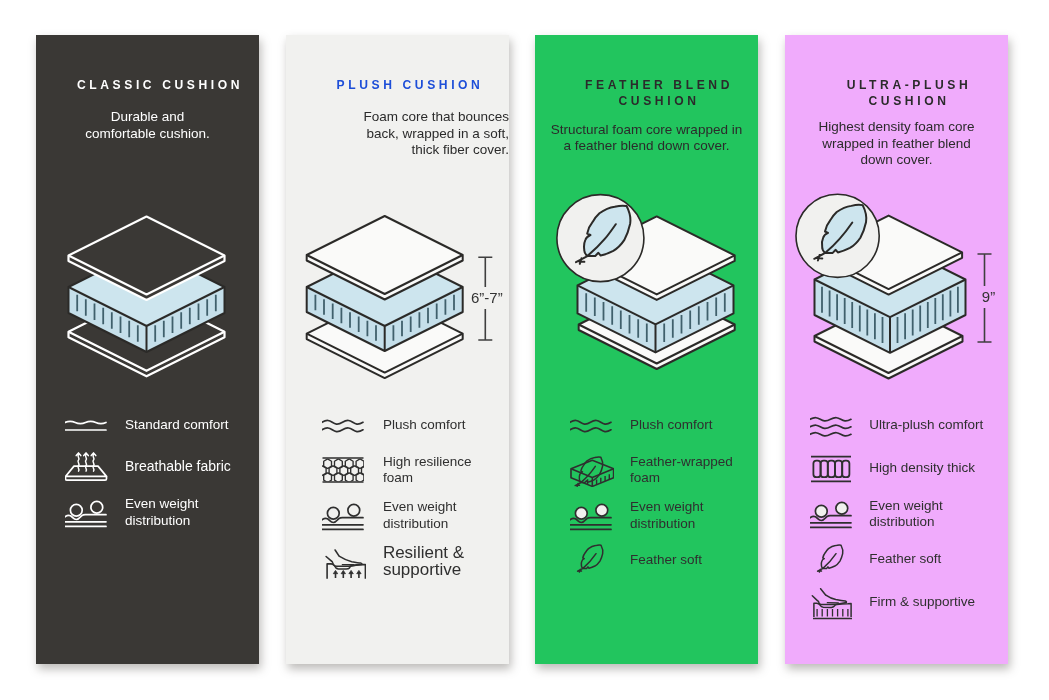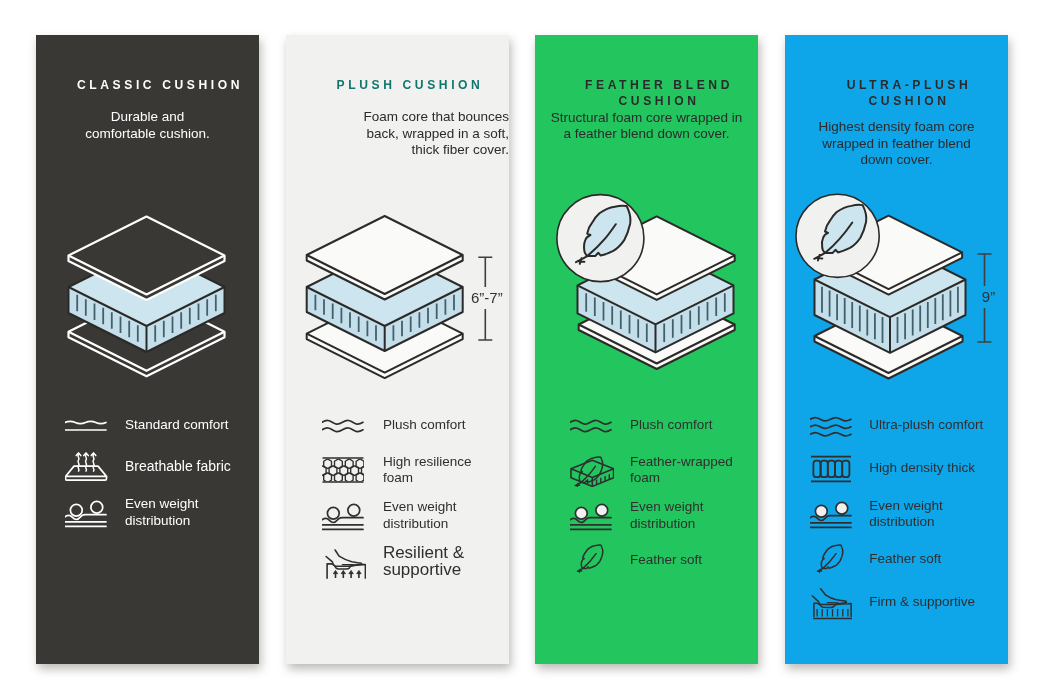--- a/index.html
+++ b/index.html
@@ -45,21 +45,21 @@
       <g transform="translate(0,0.3)">
         <path d="M0,20.5 Q3,18.3 5.5,19.5 C8,21 8.5,23.2 11.3,23.2 C14,23.2 15,21 16.5,19.6 Q18.5,18.2 21,18.4 L41,18.4" fill="none" stroke="#ffffff" stroke-width="1.7" stroke-linecap="round"></path>
         <path d="M0,25.5 L41,25.5 M0,30.1 L41,30.1" fill="none" stroke="#ffffff" stroke-width="1.7" stroke-linecap="round"></path>
         <circle cx="11.3" cy="14.0" r="5.9" fill="#3a3835" stroke="#ffffff" stroke-width="1.7"></circle>
         <circle cx="31.8" cy="11.0" r="5.9" fill="#3a3835" stroke="#ffffff" stroke-width="1.7"></circle>
       </g>
     </svg>
     <div style="position:absolute;left:89px;top:461.0px;width:110px;font-size:13.5px;line-height:16.5px;color:#ffffff;">Even weight<br>distribution</div>
   </div>
 <div class="card" style="left:286px;background:#f1f1ef;color:#2b2b2b;">
-    <div class="title" style="top:42px;color:#0f766e;">PLUSH CUSHION</div>
+    <div class="title" style="top:42px;color:#1d4ed8;">PLUSH CUSHION</div>
     <div class="desc" style="top:74.4px;text-align:right;">Foam core that bounces<br>back, wrapped in a soft,<br>thick fiber cover.</div>
     <svg style="position:absolute;left:0;top:0" width="223" height="629" viewBox="0 0 223 629">
       <path d="M98.7,259.6 L176.7,298.6 L176.7,304.1 L98.7,343.1 L20.7,304.1 L20.7,298.6 Z" fill="#fafaf9" stroke="#2b2a28" stroke-width="2.0" stroke-linejoin="round"></path>
       <path d="M20.7,298.6 L98.7,337.6 L176.7,298.6" fill="none" stroke="#2b2a28" stroke-width="2.0" stroke-linejoin="round"></path>
       <path d="M98.7,213.0 L176.7,252.0 L98.7,291.0 L20.7,252.0 Z" fill="#cde5ee" stroke="none"></path>
       <path d="M20.7,252.0 L98.7,291.0 L98.7,316.0 L20.7,277.0 Z" fill="#c5dfea" stroke="none"></path>
       <path d="M98.7,291.0 L176.7,252.0 L176.7,277.0 L98.7,316.0 Z" fill="#c5dfea" stroke="none"></path>
       <path d="M29.4,259.8 L29.4,275.3 M38.0,264.2 L38.0,279.7 M46.7,268.5 L46.7,284.0 M55.4,272.8 L55.4,288.3 M64.0,277.2 L64.0,292.7 M72.7,281.5 L72.7,297.0 M81.4,285.8 L81.4,301.3 M90.0,290.2 L90.0,305.7 M107.4,290.2 L107.4,305.7 M116.0,285.8 L116.0,301.3 M124.7,281.5 L124.7,297.0 M133.4,277.2 L133.4,292.7 M142.0,272.8 L142.0,288.3 M150.7,268.5 L150.7,284.0 M159.4,264.2 L159.4,279.7 M168.0,259.8 L168.0,275.3" fill="none" stroke="#40606c" stroke-width="1.8"></path>
       <path d="M98.7,213.0 L176.7,252.0 L176.7,277.0 L98.7,316.0 L20.7,277.0 L20.7,252.0 Z" fill="none" stroke="#2b2a28" stroke-width="2.0" stroke-linejoin="round"></path>
       <path d="M20.7,252.0 L98.7,291.0 L176.7,252.0 M98.7,291.0 L98.7,316.0" fill="none" stroke="#2b2a28" stroke-width="2.0" stroke-linejoin="round"></path>
@@ -113,21 +113,21 @@
           <path d="M28.1,29.0 L30.3,25.7 L32.5,29.0 Z" fill="#2f2f2f" stroke="#2f2f2f" stroke-width="0.8"></path>
           <path d="M38.1,33.3 L38.1,28.3" fill="none" stroke="#2f2f2f" stroke-width="1.6"></path>
           <path d="M35.9,29.0 L38.1,25.7 L40.300000000000004,29.0 Z" fill="#2f2f2f" stroke="#2f2f2f" stroke-width="0.8"></path>
         </g>
       </g>
     </svg>
     <div style="position:absolute;left:96.9px;top:510.0px;width:110px;font-size:17px;line-height:16.5px;color:#2f2f2f;">Resilient &amp;<br>supportive</div>
   </div>
 <div class="card" style="left:535px;background:#22c55e;color:#2b2b2b;">
     <div class="title" style="top:42px;color:#2b2b2b;">FEATHER BLEND<br>CUSHION</div>
-    <div class="desc" style="top:75px;">Structural foam core wrapped in<br>a feather blend down cover.</div>
+    <div class="desc" style="top:87px;">Structural foam core wrapped in<br>a feather blend down cover.</div>
     <svg style="position:absolute;left:0;top:0" width="223" height="629" viewBox="0 0 223 629">
       <path d="M121.7,250.5 L199.7,289.5 L199.7,295.0 L121.7,334.0 L43.7,295.0 L43.7,289.5 Z" fill="#fafaf9" stroke="#2b2a28" stroke-width="2.0" stroke-linejoin="round"></path>
       <path d="M43.7,289.5 L121.7,328.5 L199.7,289.5" fill="none" stroke="#2b2a28" stroke-width="2.0" stroke-linejoin="round"></path>
       <path d="M120.5,211.4 L198.5,250.4 L120.5,289.4 L42.5,250.4 Z" fill="#cde5ee" stroke="none"></path>
       <path d="M42.5,250.4 L120.5,289.4 L120.5,317.4 L42.5,278.4 Z" fill="#c5dfea" stroke="none"></path>
       <path d="M120.5,289.4 L198.5,250.4 L198.5,278.4 L120.5,317.4 Z" fill="#c5dfea" stroke="none"></path>
       <path d="M51.2,258.2 L51.2,276.7 M59.8,262.6 L59.8,281.1 M68.5,266.9 L68.5,285.4 M77.2,271.2 L77.2,289.7 M85.8,275.6 L85.8,294.1 M94.5,279.9 L94.5,298.4 M103.2,284.2 L103.2,302.7 M111.8,288.6 L111.8,307.1 M129.2,288.6 L129.2,307.1 M137.8,284.2 L137.8,302.7 M146.5,279.9 L146.5,298.4 M155.2,275.6 L155.2,294.1 M163.8,271.2 L163.8,289.7 M172.5,266.9 L172.5,285.4 M181.2,262.6 L181.2,281.1 M189.8,258.2 L189.8,276.7" fill="none" stroke="#40606c" stroke-width="1.8"></path>
       <path d="M120.5,211.4 L198.5,250.4 L198.5,278.4 L120.5,317.4 L42.5,278.4 L42.5,250.4 Z" fill="none" stroke="#2b2a28" stroke-width="2.0" stroke-linejoin="round"></path>
       <path d="M42.5,250.4 L120.5,289.4 L198.5,250.4 M120.5,289.4 L120.5,317.4" fill="none" stroke="#2b2a28" stroke-width="2.0" stroke-linejoin="round"></path>
       <path d="M121.7,181.4 L199.7,220.4 L199.7,225.9 L121.7,264.9 L43.7,225.9 L43.7,220.4 Z" fill="#fafaf9" stroke="#2b2a28" stroke-width="2.0" stroke-linejoin="round"></path>
@@ -173,21 +173,21 @@
       <g transform="translate(0,1.5)">
         <g transform="translate(7.5,0.5) rotate(0.0) scale(0.44)">
           <path d="M53.5,0.6 C56.8,7 58.3,13 57.2,19.5 Q55,29.5 51,36.5 Q46,44 39.5,47.8 Q33,51.2 26.2,52.7 L23.8,49.8 L20.5,53.2 L12.2,53.3 Q8.6,50 8.9,46.5 Q8.1,40.5 10.0,36.4 Q11.0,33 15.4,31.1 L12.0,29.6 Q13.5,22.5 17.9,17.1 Q20.8,12 24.9,8.2 Q33,2.5 41,1.4 Q48.5,-0.6 53.5,0.6 Z" fill="none" stroke="#2f2f2f" stroke-width="3.41" stroke-linejoin="round"></path>
           <path d="M42.1,19.7 C35,30 28,40 13,52.5" fill="none" stroke="#2f2f2f" stroke-width="3.41" stroke-linecap="round"></path>
           <path d="M12.2,53.3 L0.2,59.7 M6.0,55.5 L4.2,61.5 M2.6,58.6 L9.0,59.3" fill="none" stroke="#2f2f2f" stroke-width="3.41" stroke-linecap="round"></path>
         </g>
       </g>
     </svg>
     <div style="position:absolute;left:95px;top:516.8px;width:110px;font-size:13.5px;line-height:16.5px;color:#2f2f2f;">Feather soft</div>
   </div>
-<div class="card" style="left:785px;background:#0ea5e9;color:#2b2b2b;">
+<div class="card" style="left:785px;background:#f0abfc;color:#2b2b2b;">
     <div class="title" style="top:42px;color:#2b2b2b;">ULTRA-PLUSH<br>CUSHION</div>
     <div class="desc" style="top:84.4px;">Highest density foam core<br>wrapped in feather blend<br>down cover.</div>
     <svg style="position:absolute;left:0;top:0" width="223" height="629" viewBox="0 0 223 629">
       <path d="M103.5,264.0 L177.5,301.0 L177.5,306.5 L103.5,343.5 L29.5,306.5 L29.5,301.0 Z" fill="#fafaf9" stroke="#2b2a28" stroke-width="2.0" stroke-linejoin="round"></path>
       <path d="M29.5,301.0 L103.5,338.0 L177.5,301.0" fill="none" stroke="#2b2a28" stroke-width="2.0" stroke-linejoin="round"></path>
       <path d="M105.0,206.8 L180.5,244.5 L105.0,282.2 L29.5,244.5 Z" fill="#cde5ee" stroke="none"></path>
       <path d="M29.5,244.5 L105.0,282.2 L105.0,317.8 L29.5,280.0 Z" fill="#c5dfea" stroke="none"></path>
       <path d="M105.0,282.2 L180.5,244.5 L180.5,280.0 L105.0,317.8 Z" fill="#c5dfea" stroke="none"></path>
       <path d="M37.0,251.8 L37.0,277.8 M44.6,255.6 L44.6,281.6 M52.1,259.3 L52.1,285.3 M59.7,263.1 L59.7,289.1 M67.2,266.9 L67.2,292.9 M74.8,270.6 L74.8,296.6 M82.3,274.4 L82.3,300.4 M89.9,278.2 L89.9,304.2 M97.5,282.0 L97.5,308.0 M112.5,282.0 L112.5,308.0 M120.1,278.2 L120.1,304.2 M127.7,274.4 L127.7,300.4 M135.2,270.6 L135.2,296.6 M142.8,266.9 L142.8,292.9 M150.3,263.1 L150.3,289.1 M157.8,259.3 L157.8,285.3 M165.4,255.6 L165.4,281.6 M172.9,251.8 L172.9,277.8" fill="none" stroke="#40606c" stroke-width="1.8"></path>
       <path d="M105.0,206.8 L180.5,244.5 L180.5,280.0 L105.0,317.8 L29.5,280.0 L29.5,244.5 Z" fill="none" stroke="#2b2a28" stroke-width="2.0" stroke-linejoin="round"></path>

